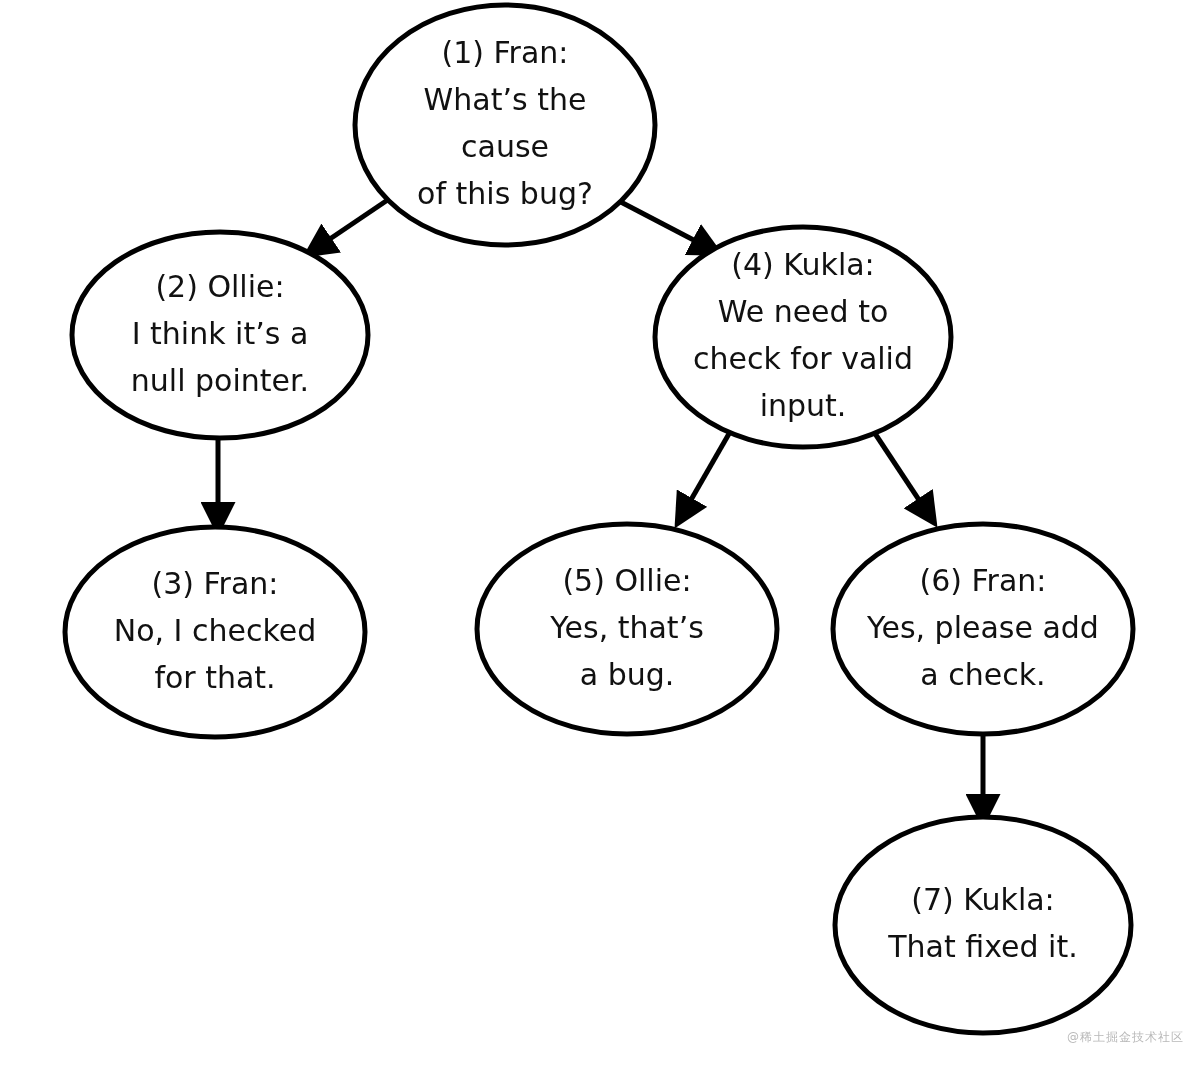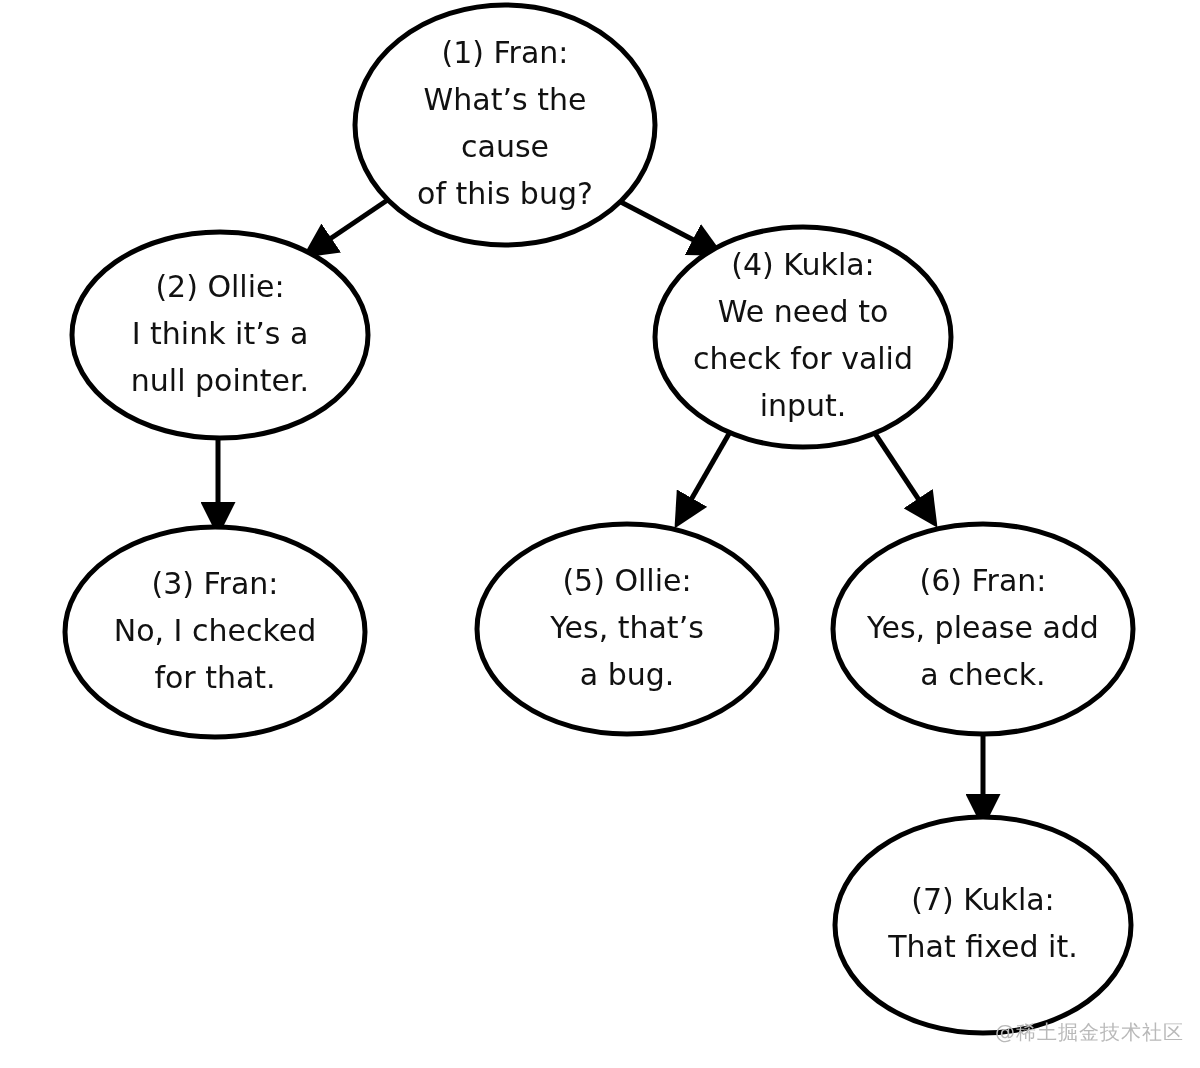--- a/index.html
+++ b/index.html
@@ -41,21 +41,21 @@
   .edge-line {
     stroke: #000000;
     stroke-width: 5;
     fill: none;
   }
   .watermark {
     position: absolute;
     right: 16px;
     bottom: 22px;
     font-family: "DejaVu Sans", sans-serif;
-    font-size: 20px;
+    font-size: 12px;
     color: #b9b9b9;
     letter-spacing: 1px;
     user-select: none;
   }
 </style>
 </head>
 <body>
 
 <div id="diagram-root">
   <svg class="diagram-canvas" viewBox="0 0 1200 1068" xmlns="http://www.w3.org/2000/svg">

